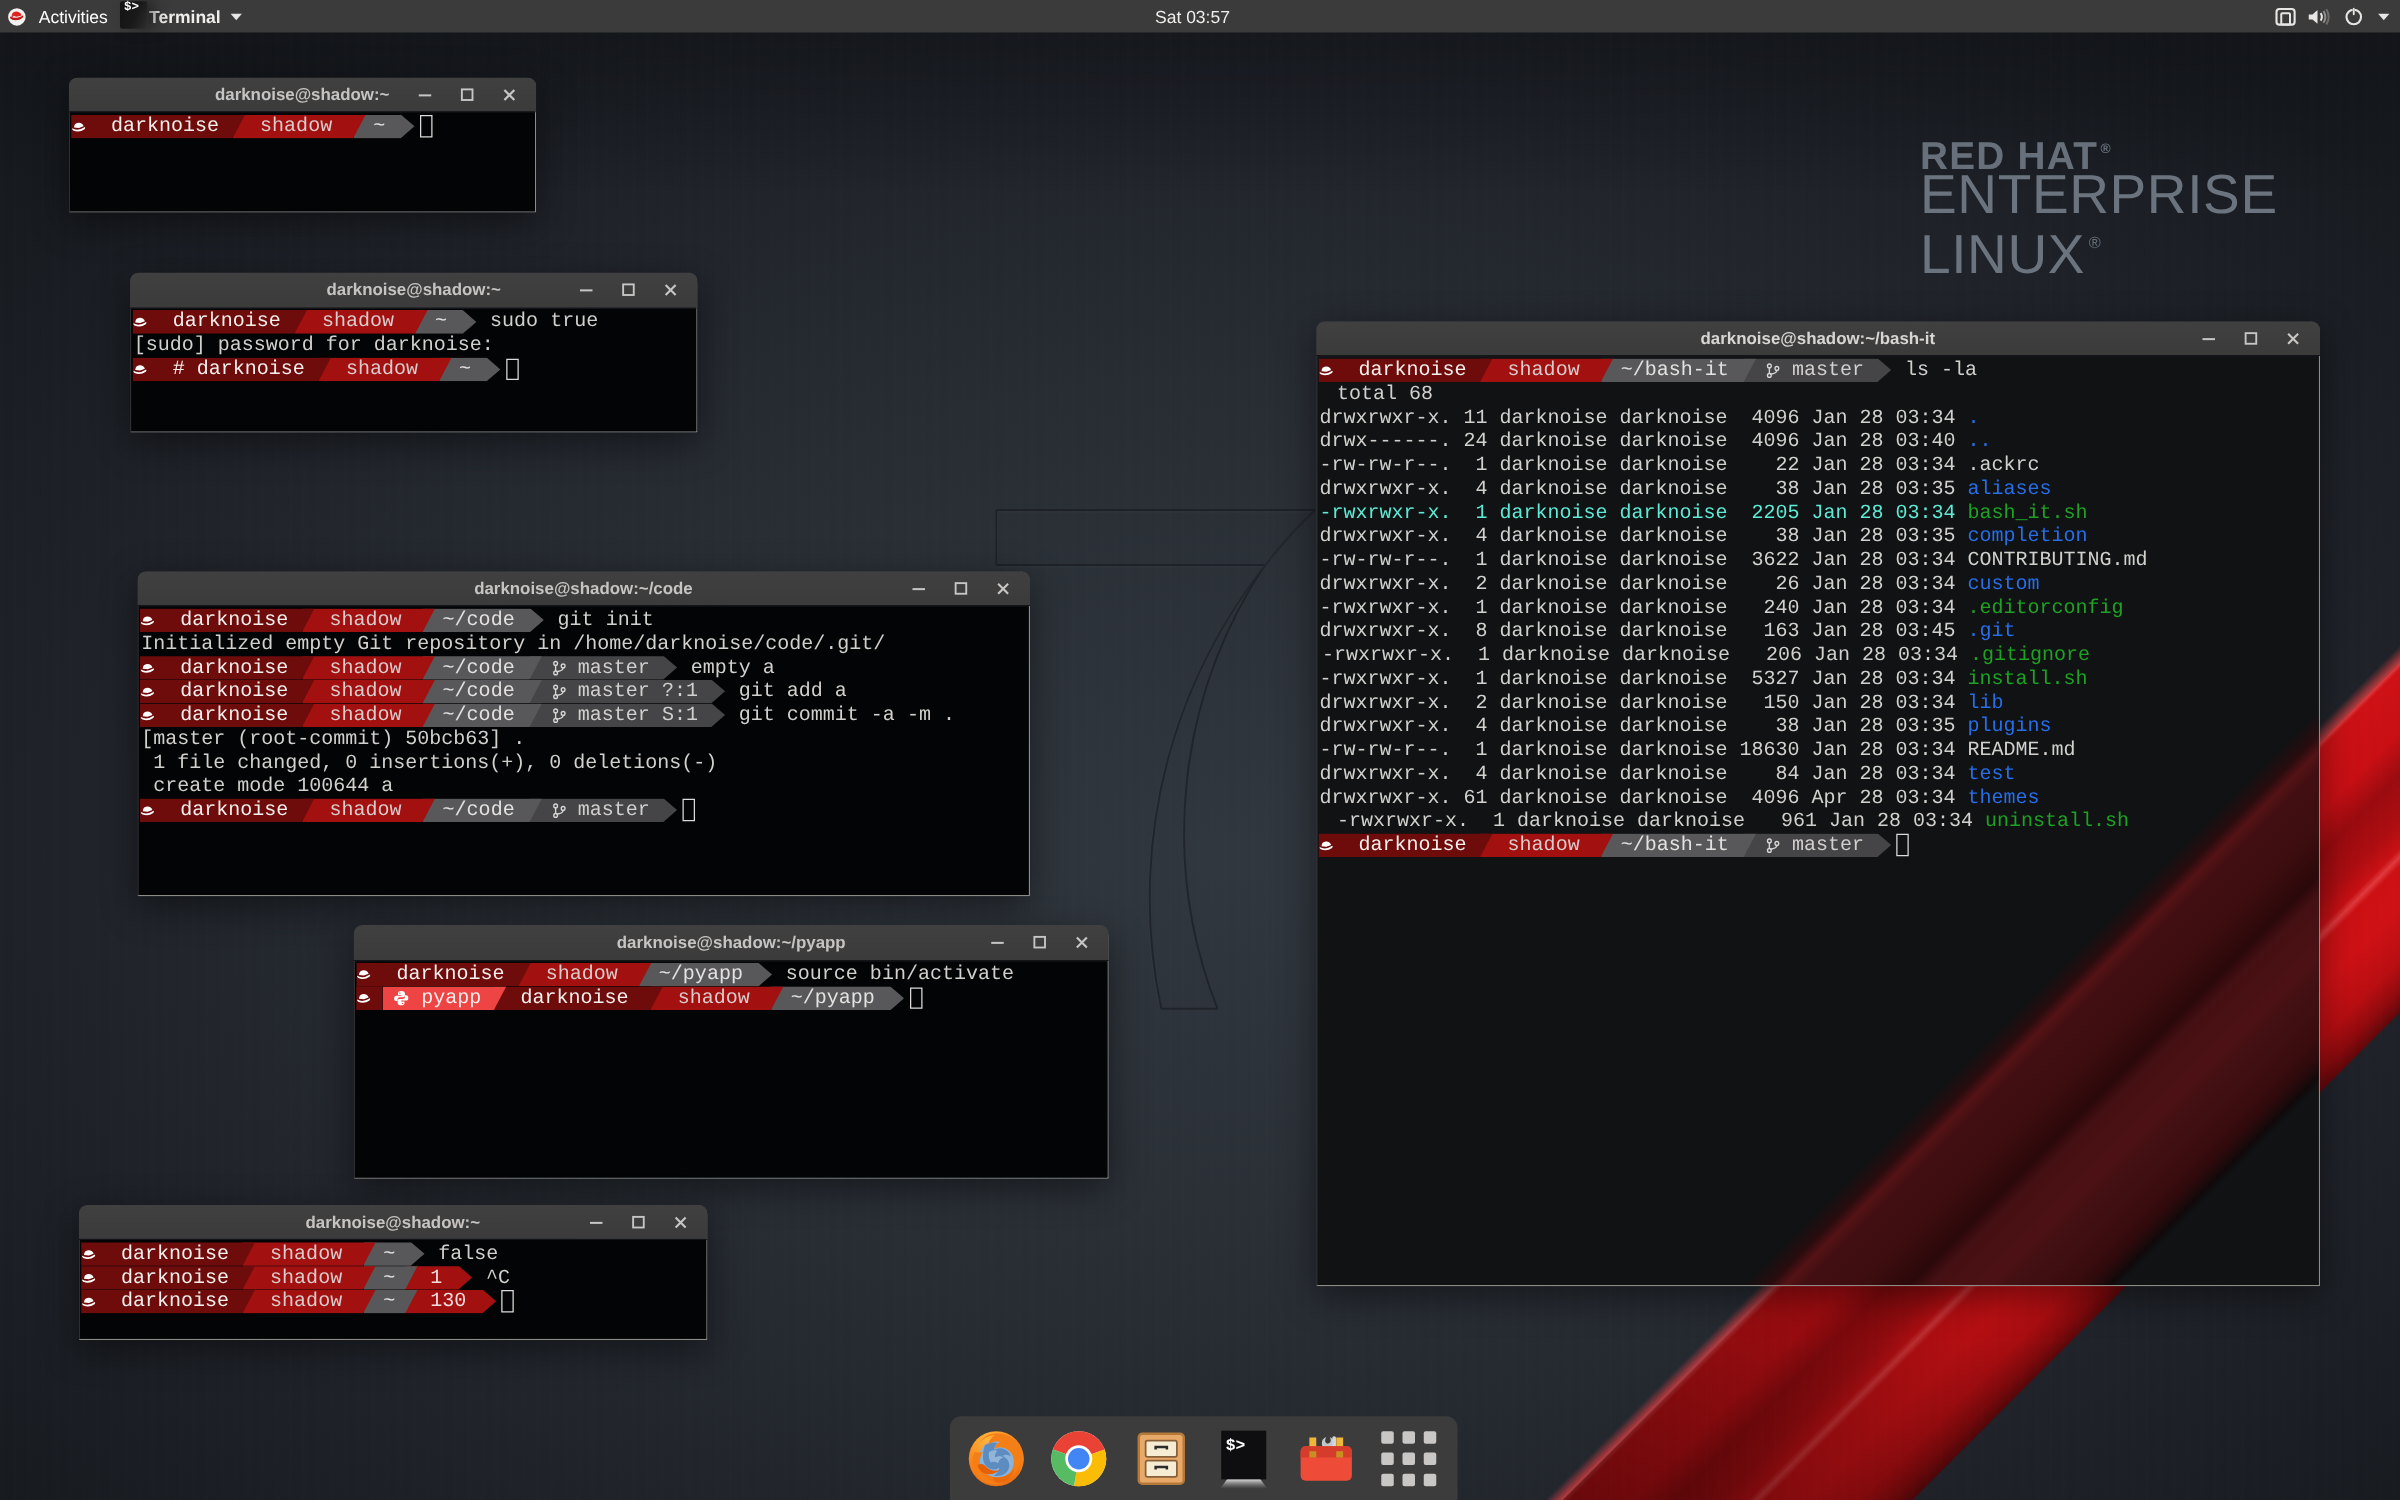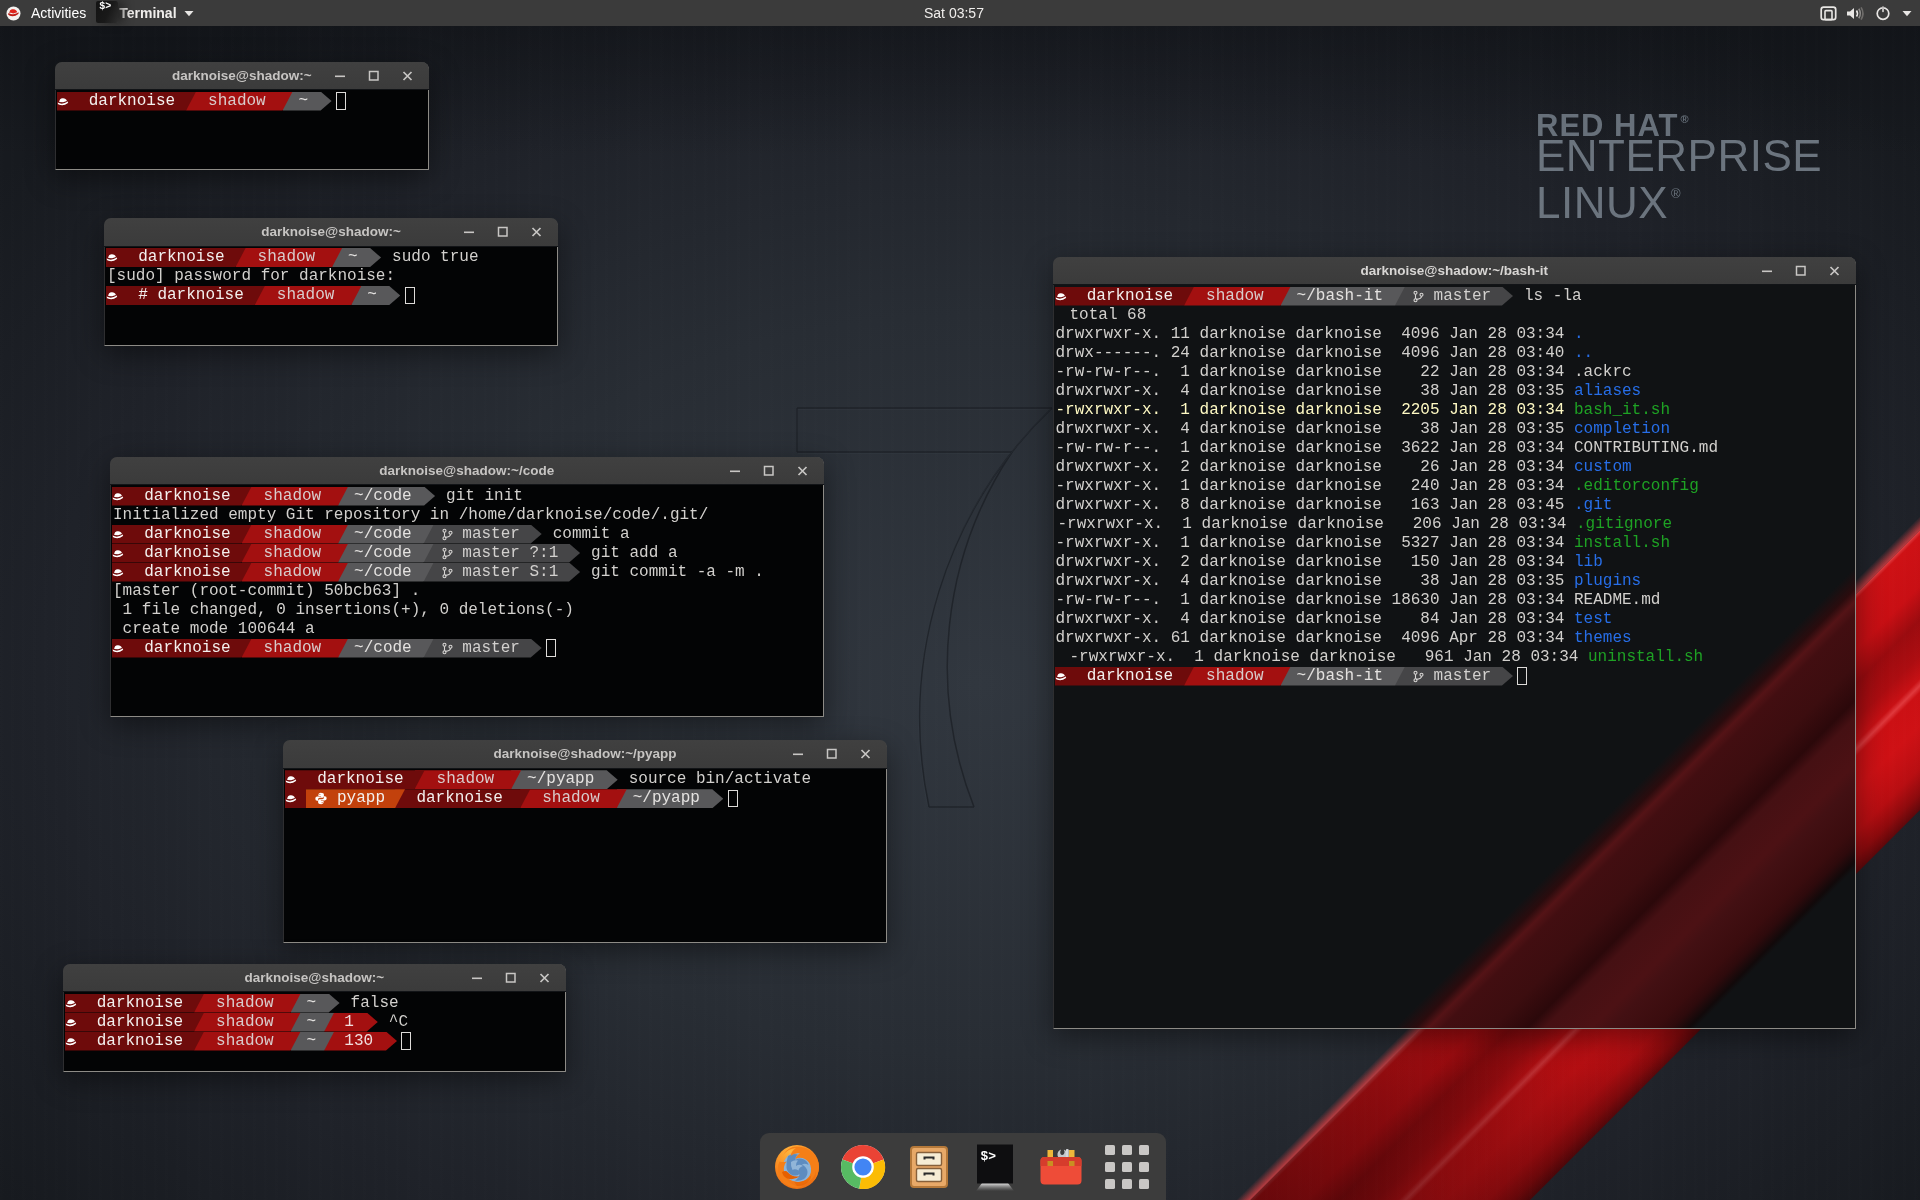--- a/index.html
+++ b/index.html
@@ -204,21 +204,21 @@
               <path d="M1.7 5.9 Q1.9 2.5 5.1 2.2 Q8.5 2 9.4 5 L5.6 6.3 Z" fill="#fff"></path>
               <path d="M0.2 6.6 Q4.8 9.3 10.4 5.6 Q11.1 6.3 10.1 7.3 Q6 10.3 1.1 8.4 Q0 7.5 0.2 6.6 Z" fill="#fff"></path>
             </g>
           </svg><span style="color:#f3f0ee;white-space:pre">  darknoise</span></span><span class="sg" style="width:106.5px;background:#a31010;clip-path:polygon(0 0,100% 0,calc(100% - 10px) 100%,0 100%);margin-right:-10px;z-index:49;"><span style="color:#d8cccc;padding-left:22px;white-space:pre">shadow</span></span><span class="sg" style="width:95.6px;background:#58585a;clip-path:polygon(0 0,100% 0,calc(100% - 10px) 100%,0 100%);margin-right:-10px;z-index:48;"><span style="color:#e4e2e0;padding-left:16px;white-space:pre">~/code</span></span><span class="sg" style="width:118.0px;background:#454547;clip-path:polygon(0 0,calc(100% - 11px) 0,100% 50%,calc(100% - 11px) 100%,0 100%);z-index:47;"><span style="padding-left:17px"></span><svg class="hat" width="12" height="19" viewBox="0 0 12 19">
             <g transform="translate(0.5,3.5)" stroke="#d8d6d4" stroke-width="1.1" fill="none">
               <circle cx="3" cy="2.2" r="1.5"></circle>
               <circle cx="3" cy="9.8" r="1.5"></circle>
               <circle cx="9" cy="4.2" r="1.5"></circle>
               <path d="M3 3.7 L3 8.3 M9 5.7 Q9 8.3 3.6 8.9"></path>
             </g>
-          </svg><span style="color:#d2d0ce;white-space:pre"> master</span></span><span style="color:#d2d0cd;white-space:pre;padding-left:11px">commit a</span></div>
+          </svg><span style="color:#d2d0ce;white-space:pre"> master</span></span><span style="color:#d2d0cd;white-space:pre;padding-left:11px">empty a</span></div>
       <div class="row"><span class="sg" style="width:139.6px;background:#6e0b0b;clip-path:polygon(0 0,100% 0,calc(100% - 10px) 100%,0 100%);margin-right:-10px;z-index:50;"><svg class="hat" width="13" height="19" viewBox="0 0 13 19">
             <g transform="translate(0.5,4)">
               <path d="M1.7 5.9 Q1.9 2.5 5.1 2.2 Q8.5 2 9.4 5 L5.6 6.3 Z" fill="#fff"></path>
               <path d="M0.2 6.6 Q4.8 9.3 10.4 5.6 Q11.1 6.3 10.1 7.3 Q6 10.3 1.1 8.4 Q0 7.5 0.2 6.6 Z" fill="#fff"></path>
             </g>
           </svg><span style="color:#f3f0ee;white-space:pre">  darknoise</span></span><span class="sg" style="width:106.5px;background:#a31010;clip-path:polygon(0 0,100% 0,calc(100% - 10px) 100%,0 100%);margin-right:-10px;z-index:49;"><span style="color:#d8cccc;padding-left:22px;white-space:pre">shadow</span></span><span class="sg" style="width:95.6px;background:#58585a;clip-path:polygon(0 0,100% 0,calc(100% - 10px) 100%,0 100%);margin-right:-10px;z-index:48;"><span style="color:#e4e2e0;padding-left:16px;white-space:pre">~/code</span></span><span class="sg" style="width:156.4px;background:#454547;clip-path:polygon(0 0,calc(100% - 11px) 0,100% 50%,calc(100% - 11px) 100%,0 100%);z-index:47;"><span style="padding-left:17px"></span><svg class="hat" width="12" height="19" viewBox="0 0 12 19">
             <g transform="translate(0.5,3.5)" stroke="#d8d6d4" stroke-width="1.1" fill="none">
               <circle cx="3" cy="2.2" r="1.5"></circle>
               <circle cx="3" cy="9.8" r="1.5"></circle>
               <circle cx="9" cy="4.2" r="1.5"></circle>
@@ -268,21 +268,21 @@
             <g transform="translate(0.5,4)">
               <path d="M1.7 5.9 Q1.9 2.5 5.1 2.2 Q8.5 2 9.4 5 L5.6 6.3 Z" fill="#fff"></path>
               <path d="M0.2 6.6 Q4.8 9.3 10.4 5.6 Q11.1 6.3 10.1 7.3 Q6 10.3 1.1 8.4 Q0 7.5 0.2 6.6 Z" fill="#fff"></path>
             </g>
           </svg><span style="color:#f3f0ee;white-space:pre">  darknoise</span></span><span class="sg" style="width:106.5px;background:#a31010;clip-path:polygon(0 0,100% 0,calc(100% - 10px) 100%,0 100%);margin-right:-10px;z-index:49;"><span style="color:#d8cccc;padding-left:22px;white-space:pre">shadow</span></span><span class="sg" style="width:106.60000000000001px;background:#58585a;clip-path:polygon(0 0,calc(100% - 11px) 0,100% 50%,calc(100% - 11px) 100%,0 100%);z-index:48;"><span style="color:#e4e2e0;padding-left:16px;white-space:pre">~/pyapp</span></span><span style="color:#d2d0cd;white-space:pre;padding-left:11px">source bin/activate</span></div>
       <div class="row"><span class="sg" style="width:21px;background:#6e0b0b;z-index:50"><svg class="hat" width="13" height="19" viewBox="0 0 13 19">
             <g transform="translate(0.5,4)">
               <path d="M1.7 5.9 Q1.9 2.5 5.1 2.2 Q8.5 2 9.4 5 L5.6 6.3 Z" fill="#fff"></path>
               <path d="M0.2 6.6 Q4.8 9.3 10.4 5.6 Q11.1 6.3 10.1 7.3 Q6 10.3 1.1 8.4 Q0 7.5 0.2 6.6 Z" fill="#fff"></path>
             </g>
-          </svg></span><span class="sg" style="width:99.0px;background:#c2410c;clip-path:polygon(0 0,100% 0,calc(100% - 10px) 100%,0 100%);margin-right:-10px;z-index:49;text-decoration:underline;"><span style="padding-left:9.4px"></span><svg class="hat" width="12" height="19" viewBox="0 0 12 19">
+          </svg></span><span class="sg" style="width:99.0px;background:#ef4444;clip-path:polygon(0 0,100% 0,calc(100% - 10px) 100%,0 100%);margin-right:-10px;z-index:49;text-decoration:underline;"><span style="padding-left:9.4px"></span><svg class="hat" width="12" height="19" viewBox="0 0 12 19">
             <g transform="translate(0,3.5)">
               <path d="M5.8 0.3 Q3.4 0.3 3.4 2.2 L3.4 3.4 L6.1 3.4 L6.1 4.1 L2.2 4.1 Q0.3 4.1 0.3 6.2 Q0.3 8.3 2.2 8.3 L3.0 8.3 L3.0 6.9 Q3.0 5.3 4.8 5.3 L7.5 5.3 Q8.9 5.3 8.9 3.8 L8.9 2.2 Q8.9 0.3 5.8 0.3 Z M4.9 1.2 Q5.4 1.2 5.4 1.8 Q5.4 2.4 4.9 2.4 Q4.4 2.4 4.4 1.8 Q4.4 1.2 4.9 1.2 Z" fill="#fff"></path>
               <path d="M6.2 11.7 Q8.6 11.7 8.6 9.8 L8.6 8.6 L5.9 8.6 L5.9 7.9 L9.8 7.9 Q11.7 7.9 11.7 5.8 Q11.7 3.7 9.8 3.7 L9.0 3.7 L9.0 5.1 Q9.0 6.7 7.2 6.7 L4.5 6.7 Q3.1 6.7 3.1 8.2 L3.1 9.8 Q3.1 11.7 6.2 11.7 Z M7.1 10.8 Q6.6 10.8 6.6 10.2 Q6.6 9.6 7.1 9.6 Q7.6 9.6 7.6 10.2 Q7.6 10.8 7.1 10.8 Z" fill="#fff"></path>
             </g>
           </svg><span style="color:#f3f0ee;white-space:pre"> pyapp</span></span><span class="sg" style="width:135.2px;background:#6e0b0b;clip-path:polygon(0 0,100% 0,calc(100% - 10px) 100%,0 100%);margin-right:-10px;z-index:48;"><span style="color:#f3f0ee;padding-left:21.4px;white-space:pre">darknoise</span></span><span class="sg" style="width:106.5px;background:#a31010;clip-path:polygon(0 0,100% 0,calc(100% - 10px) 100%,0 100%);margin-right:-10px;z-index:47;"><span style="color:#d8cccc;padding-left:22px;white-space:pre">shadow</span></span><span class="sg" style="width:106.60000000000001px;background:#58585a;clip-path:polygon(0 0,calc(100% - 11px) 0,100% 50%,calc(100% - 11px) 100%,0 100%);z-index:46;"><span style="color:#e4e2e0;padding-left:16px;white-space:pre">~/pyapp</span></span><span class="cur"></span></div>
     </div>
 </div>
 <div class="win" style="left:62.5px;top:964px;width:503.5px;height:108px">
 <div class="tb"><span class="title" style="color:#c6c4c2">darknoise@shadow:~</span>
 <span class="btns"><svg width="102" height="28" viewBox="0 0 102 28">
@@ -331,21 +331,21 @@
               <circle cx="3" cy="9.8" r="1.5"></circle>
               <circle cx="9" cy="4.2" r="1.5"></circle>
               <path d="M3 3.7 L3 8.3 M9 5.7 Q9 8.3 3.6 8.9"></path>
             </g>
           </svg><span style="color:#d2d0ce;white-space:pre"> master</span></span><span style="color:#d2d0cd;white-space:pre;padding-left:11px">ls -la</span></div>
       <div class="row"><span style="color:#d2d0cd;white-space:pre;padding-left:15px">total 68</span></div>
       <div class="row"><span style="white-space:pre;padding-left:1px"><span style="color:#d2d0cd">drwxrwxr-x. 11 darknoise darknoise  4096 Jan 28 03:34 </span><span style="color:#276ee8">.</span></span></div>
       <div class="row"><span style="white-space:pre;padding-left:1px"><span style="color:#d2d0cd">drwx------. 24 darknoise darknoise  4096 Jan 28 03:40 </span><span style="color:#276ee8">..</span></span></div>
       <div class="row"><span style="white-space:pre;padding-left:1px"><span style="color:#d2d0cd">-rw-rw-r--.  1 darknoise darknoise    22 Jan 28 03:34 </span><span style="color:#d2d0cd">.ackrc</span></span></div>
       <div class="row"><span style="white-space:pre;padding-left:1px"><span style="color:#d2d0cd">drwxrwxr-x.  4 darknoise darknoise    38 Jan 28 03:35 </span><span style="color:#276ee8">aliases</span></span></div>
-      <div class="row"><span style="white-space:pre;padding-left:1px"><span style="color:#fef9c3">-rwxrwxr-x.  1 darknoise darknoise  2205 Jan 28 03:34 </span><span style="color:#1ea224">bash_it.sh</span></span></div>
+      <div class="row"><span style="white-space:pre;padding-left:1px"><span style="color:#5eead4">-rwxrwxr-x.  1 darknoise darknoise  2205 Jan 28 03:34 </span><span style="color:#1ea224">bash_it.sh</span></span></div>
       <div class="row"><span style="white-space:pre;padding-left:1px"><span style="color:#d2d0cd">drwxrwxr-x.  4 darknoise darknoise    38 Jan 28 03:35 </span><span style="color:#276ee8">completion</span></span></div>
       <div class="row"><span style="white-space:pre;padding-left:1px"><span style="color:#d2d0cd">-rw-rw-r--.  1 darknoise darknoise  3622 Jan 28 03:34 </span><span style="color:#d2d0cd">CONTRIBUTING.md</span></span></div>
       <div class="row"><span style="white-space:pre;padding-left:1px"><span style="color:#d2d0cd">drwxrwxr-x.  2 darknoise darknoise    26 Jan 28 03:34 </span><span style="color:#276ee8">custom</span></span></div>
       <div class="row"><span style="white-space:pre;padding-left:1px"><span style="color:#d2d0cd">-rwxrwxr-x.  1 darknoise darknoise   240 Jan 28 03:34 </span><span style="color:#1ea224">.editorconfig</span></span></div>
       <div class="row"><span style="white-space:pre;padding-left:1px"><span style="color:#d2d0cd">drwxrwxr-x.  8 darknoise darknoise   163 Jan 28 03:45 </span><span style="color:#276ee8">.git</span></span></div>
       <div class="row"><span style="white-space:pre;padding-left:3px"><span style="color:#d2d0cd">-rwxrwxr-x.  1 darknoise darknoise   206 Jan 28 03:34 </span><span style="color:#1ea224">.gitignore</span></span></div>
       <div class="row"><span style="white-space:pre;padding-left:1px"><span style="color:#d2d0cd">-rwxrwxr-x.  1 darknoise darknoise  5327 Jan 28 03:34 </span><span style="color:#1ea224">install.sh</span></span></div>
       <div class="row"><span style="white-space:pre;padding-left:1px"><span style="color:#d2d0cd">drwxrwxr-x.  2 darknoise darknoise   150 Jan 28 03:34 </span><span style="color:#276ee8">lib</span></span></div>
       <div class="row"><span style="white-space:pre;padding-left:1px"><span style="color:#d2d0cd">drwxrwxr-x.  4 darknoise darknoise    38 Jan 28 03:35 </span><span style="color:#276ee8">plugins</span></span></div>
       <div class="row"><span style="white-space:pre;padding-left:1px"><span style="color:#d2d0cd">-rw-rw-r--.  1 darknoise darknoise 18630 Jan 28 03:34 </span><span style="color:#d2d0cd">README.md</span></span></div>

